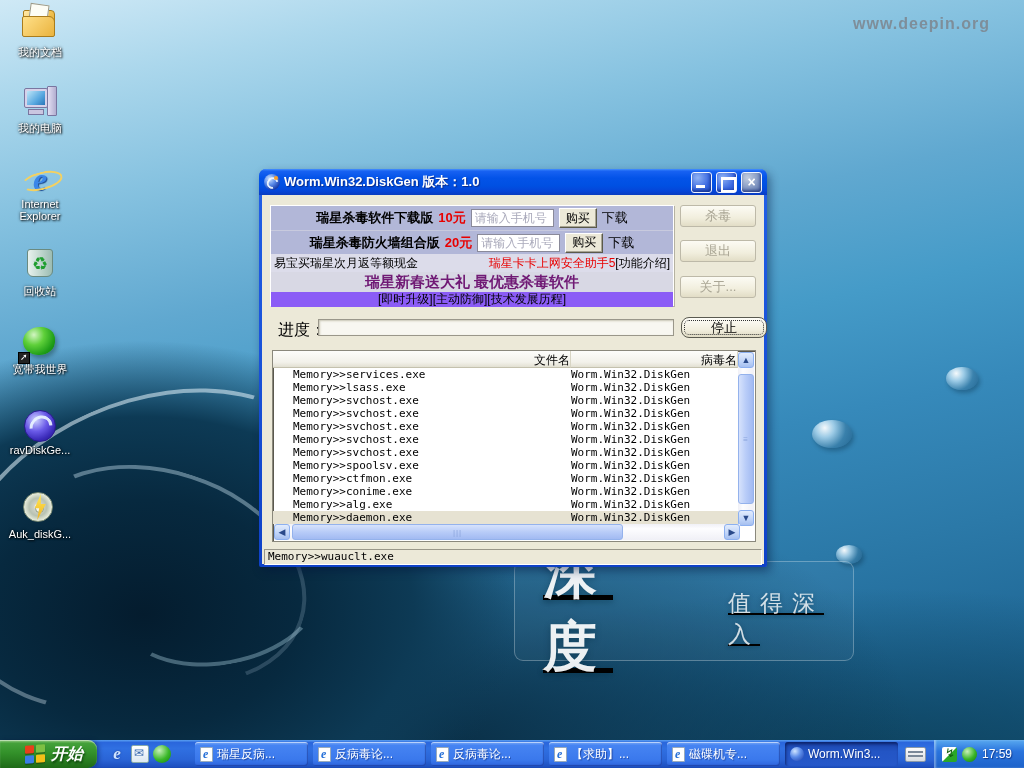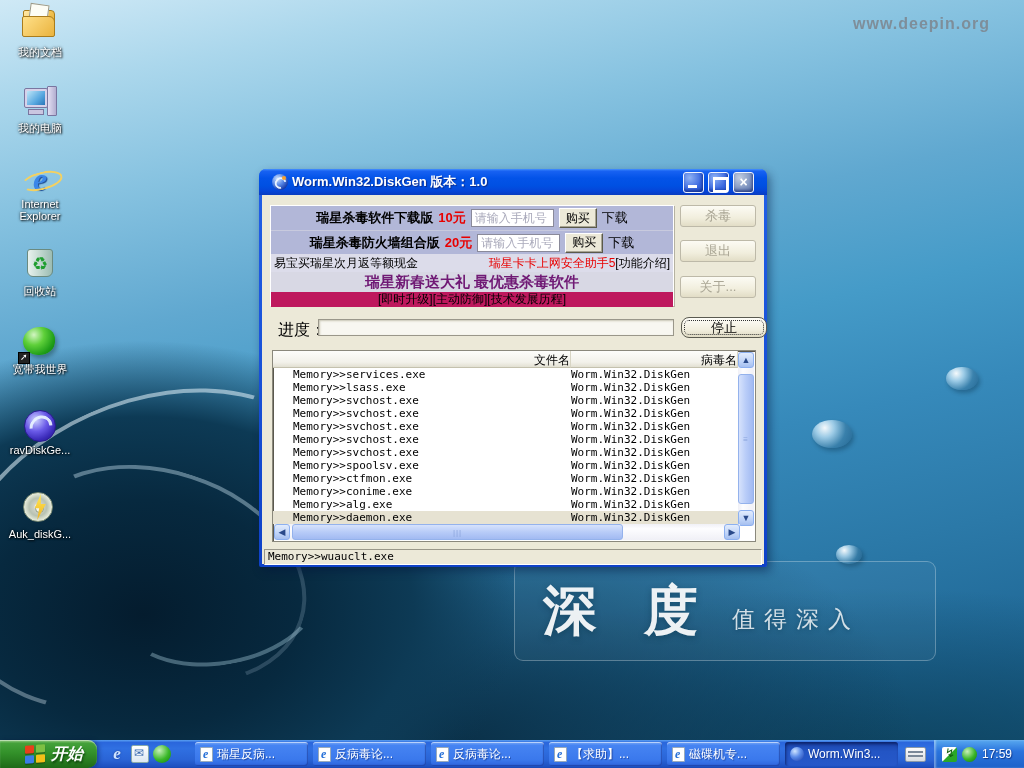--- a/index.html
+++ b/index.html
@@ -14,22 +14,22 @@
       linear-gradient(168deg, #cfe9f6 0%, #abd7ec 10%, #86c2e0 22%, #60a8d0 36%, #459bc8 48%, #3689ba 60%, #2b79a8 74%, #1f6795 88%, #155880 100%);
   }
   .foam { position:absolute; border-radius:50%; border:4px solid transparent; pointer-events:none; }
   .foam1 { left:-60px; top:400px; width:420px; height:300px; border-top-color:rgba(230,245,252,.55); border-left-color:rgba(230,245,252,.35); transform:rotate(-24deg); }
   .foam2 { left:10px; top:470px; width:300px; height:210px; border-top-color:rgba(210,235,248,.4); border-right-color:rgba(210,235,248,.18); transform:rotate(18deg); }
   .foam3 { left:120px; top:545px; width:200px; height:120px; border-bottom-color:rgba(190,225,240,.35); transform:rotate(-10deg); }
   .drop { position:absolute; border-radius:50%;
     background: radial-gradient(circle at 32% 28%, rgba(255,255,255,.95) 0%, rgba(190,225,245,.75) 28%, rgba(60,125,165,.65) 62%, rgba(25,80,120,.55) 100%);
     box-shadow: 2px 3px 4px rgba(0,30,50,.3); }
   .deepin-url { position:absolute; top:15px; right:34px; font-size:16px; font-weight:bold; color:#7e8e9a; letter-spacing:1px; }
-  .brand { position:absolute; left:514px; top:561px; width:422px; height:100px; border:1px solid rgba(255,255,255,.28);
-    border-radius:9px; background:rgba(140,190,215,.07); display:flex; align-items:center; padding-left:28px; }
+  .brand { position:absolute; left:514px; top:561px; width:340px; height:100px; border:1px solid rgba(255,255,255,.28);
+    border-radius:9px; background:rgba(140,190,215,.07); display:flex; align-items:center; padding-left:28px;text-decoration:underline; }
   .brand-title { font-size:54px; font-weight:bold; color:rgba(255,255,255,.92); letter-spacing:16px; text-shadow:0 2px 6px rgba(0,40,60,.4); }
   .brand-sub { font-size:23px; color:rgba(255,255,255,.8); letter-spacing:9px; margin:16px 0 0 18px; text-shadow:0 1px 4px rgba(0,40,60,.4); }
 
   
   .dicon { position:absolute; left:2px; width:76px; text-align:center; cursor:pointer; }
   .ic { width:34px; height:34px; margin:0 auto 2px; position:relative; }
   .dlabel { color:#fff; font-size:11px; line-height:12px; text-shadow:1px 1px 2px #000, 0 0 3px rgba(0,0,0,.8); }
   .ic-docs { width:32px; height:26px; margin-top:6px; background:linear-gradient(135deg,#ffe9a8,#f0c050 55%,#d49a28); border:1px solid #a97c1d; border-radius:2px 4px 2px 2px; }
   .ic-docs::before { content:""; position:absolute; left:6px; top:-6px; width:17px; height:22px; background:#fdfdf5; border:1px solid #9a9a8a; transform:rotate(8deg); }
   .ic-docs::after { content:""; position:absolute; left:-1px; top:6px; width:31px; height:19px; background:linear-gradient(135deg,#ffe089,#eab33e); border:1px solid #a97c1d; border-radius:2px 6px 2px 2px; }
@@ -46,41 +46,41 @@
   .ic-rav::before { content:""; position:absolute; left:5px; top:4px; width:16px; height:18px; border-radius:50%; border:3px solid rgba(235,245,255,.9); border-right-color:transparent; border-bottom-color:transparent; transform:rotate(40deg); }
   .ic-cd { width:30px; height:30px; margin-top:2px; border-radius:50%; background:radial-gradient(circle, #fff 12%, #cfd2c8 20%, #b8c2b2 45%, #e8ecdc 70%, #9aa894 100%); border:1px solid #7a8a74; }
   .ic-cd::before { content:""; position:absolute; left:12px; top:12px; width:7px; height:7px; border-radius:50%; background:#f4f6ee; border:1px solid #8a9a84; }
   .bolt { position:absolute; left:10px; top:2px; width:14px; height:26px; background:linear-gradient(180deg,#ffe95a,#f0b21e); clip-path:polygon(56% 0, 12% 55%, 44% 55%, 30% 100%, 92% 38%, 56% 38%); }
   .ba-badge { position:absolute; left:-5px; bottom:-3px; width:12px; height:12px; background:#222; border:1px solid #000; }
   .ba-badge::before { content:"➚"; position:absolute; left:1px; top:-1px; font-size:9px; color:#fff; }
 
   
   .win { position:absolute; left:259px; top:169px; width:508px; height:398px; border-radius:7px 7px 2px 2px;
     background:linear-gradient(180deg,#2260e8,#0f42c8); padding:0 3px 3px; box-shadow:3px 4px 10px rgba(0,20,60,.45); }
-  .titlebar { height:26px; margin:0 -3px; padding:0 13px; border-radius:7px 7px 0 0; display:flex; align-items:center; gap:4px;
+  .titlebar { height:26px; margin:0 -3px; padding:0 5px; border-radius:7px 7px 0 0; display:flex; align-items:center; gap:4px;
     background:linear-gradient(180deg,#4591ff 0%,#1862f2 8%,#0353e8 35%,#0050e2 65%,#0545d8 85%,#0a3cc0 100%); }
   .win-icon { width:16px; height:16px; border-radius:50%; background:radial-gradient(circle at 35% 30%, #cfe4ff 0%, #5a8ae8 40%, #1a3ca8 75%, #0c2478 100%); position:relative; flex:0 0 auto; }
   .win-icon::before { content:""; position:absolute; left:3px; top:3px; width:7px; height:8px; border-radius:50%; border:2px solid rgba(240,248,255,.95); border-right-color:transparent; transform:rotate(35deg); }
   .win-icon::after { content:""; position:absolute; right:2px; top:2px; width:4px; height:4px; border-radius:50%; background:#f8a02c; }
   .title-text { color:#fff; font-weight:bold; font-size:13px; text-shadow:1px 1px 1px #0a2a8a; flex:1; white-space:nowrap; overflow:hidden; }
   .tb-btn { width:21px; height:21px; border-radius:3px; border:1px solid #f0f4ff; color:#fff; position:relative; flex:0 0 auto; cursor:pointer;
     background:radial-gradient(circle at 30% 25%, #8fb2f4 0%, #3a68e0 60%, #2050c8 100%); box-shadow:inset -1px -2px 3px rgba(10,30,110,.6); }
   .tb-btn.close { background:radial-gradient(circle at 30% 25%, #c2cde0 0%, #7e94c0 60%, #5a72a4 100%); font-size:14px; font-weight:bold; line-height:18px; text-align:center; }
   .tb-btn.minb::before { content:""; position:absolute; left:4px; bottom:4px; width:9px; height:3px; background:#fff; }
   .tb-btn.maxb::before { content:""; position:absolute; left:4px; top:4px; width:11px; height:10px; border:2px solid #fff; border-top-width:3px; }
   .client { position:relative; width:502px; height:369px; background:#ece9d8; }
 
   
   .promo { position:absolute; left:8px; top:10px; width:404px; height:101px; background:#d8d8e4; border:1px solid #fff; box-shadow:1px 1px 0 #b5b2a1; font-size:12px; }
   .prow { display:flex; align-items:center; justify-content:center; gap:5px; }
   .prow-a { height:25px; background:#b2b7d8; border-bottom:1px solid #c8cade; }
   .prow-b { height:23px; background:#b2b7d8; }
   .prow-c { height:18px; background:#dcdcea; justify-content:space-between; padding:0 3px; }
   .prow-d { height:20px; background:#d8d8e4; }
-  .prow-e { height:15px; background:#be185d; }
+  .prow-e { height:15px; background:#8b5cf6; }
   .pname { font-weight:bold; color:#000; font-size:13px; }
   .pprice { font-weight:bold; color:#e80000; font-size:13px; }
   .pinput { width:83px; height:18px; font-size:12px; border:1px solid #8a8a9a; background:#fff; padding:0 3px; color:#333; }
   .pinput::placeholder { color:#aab; }
   .pbuy { height:20px; padding:0 6px; font-size:12px; background:#ece9d8; border:1px solid; border-color:#fff #5a5a4a #5a5a4a #fff; box-shadow:inset -1px -1px 0 #a8a494; cursor:pointer; }
   .pdl { color:#000; font-size:13px; cursor:pointer; }
   .red { color:#e80000; }
   .promo4 { color:#701a75; font-weight:bold; font-size:15px; }
 
   

